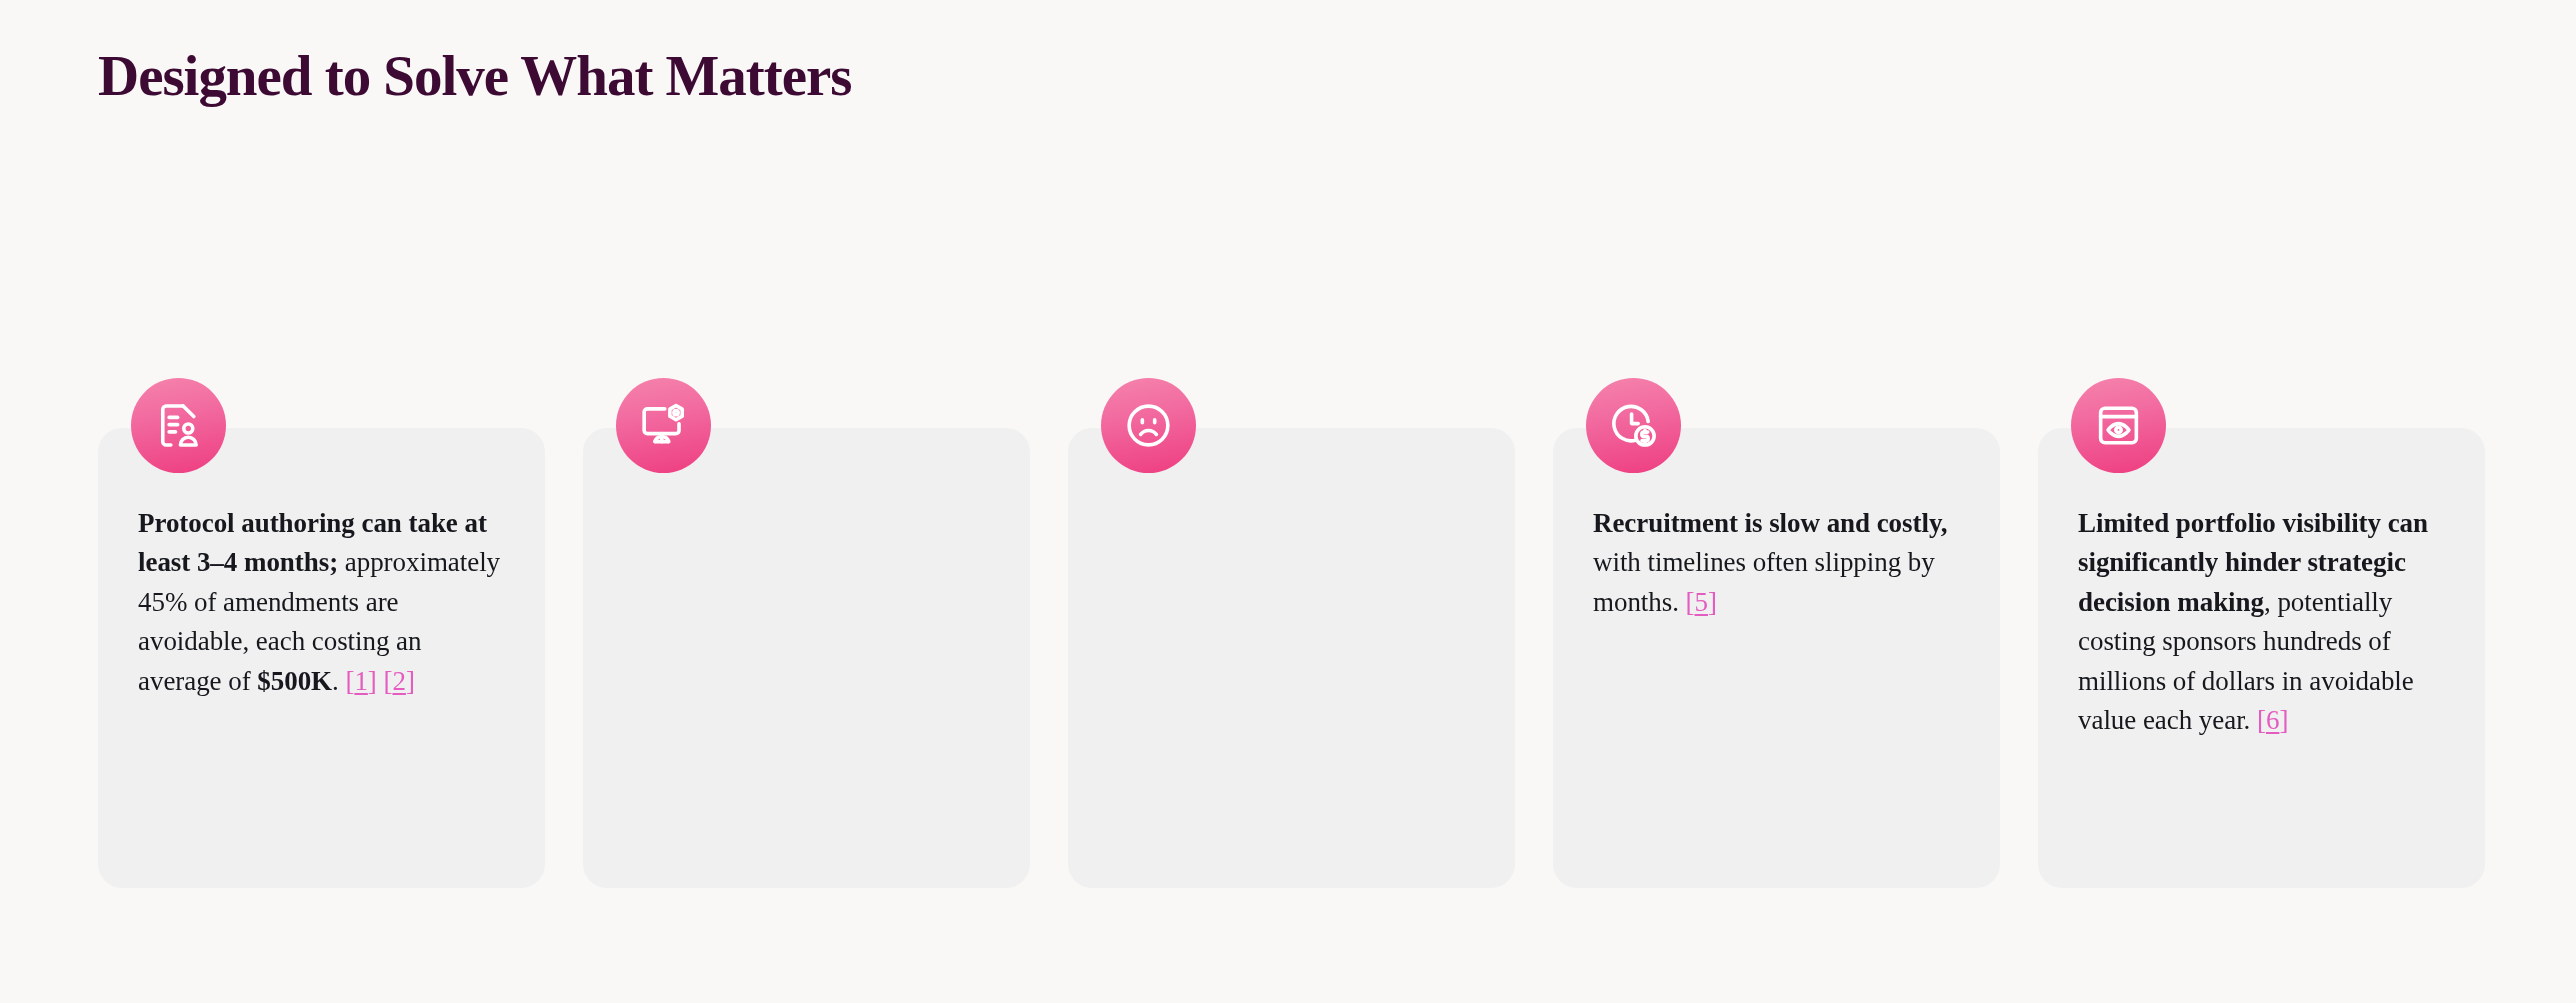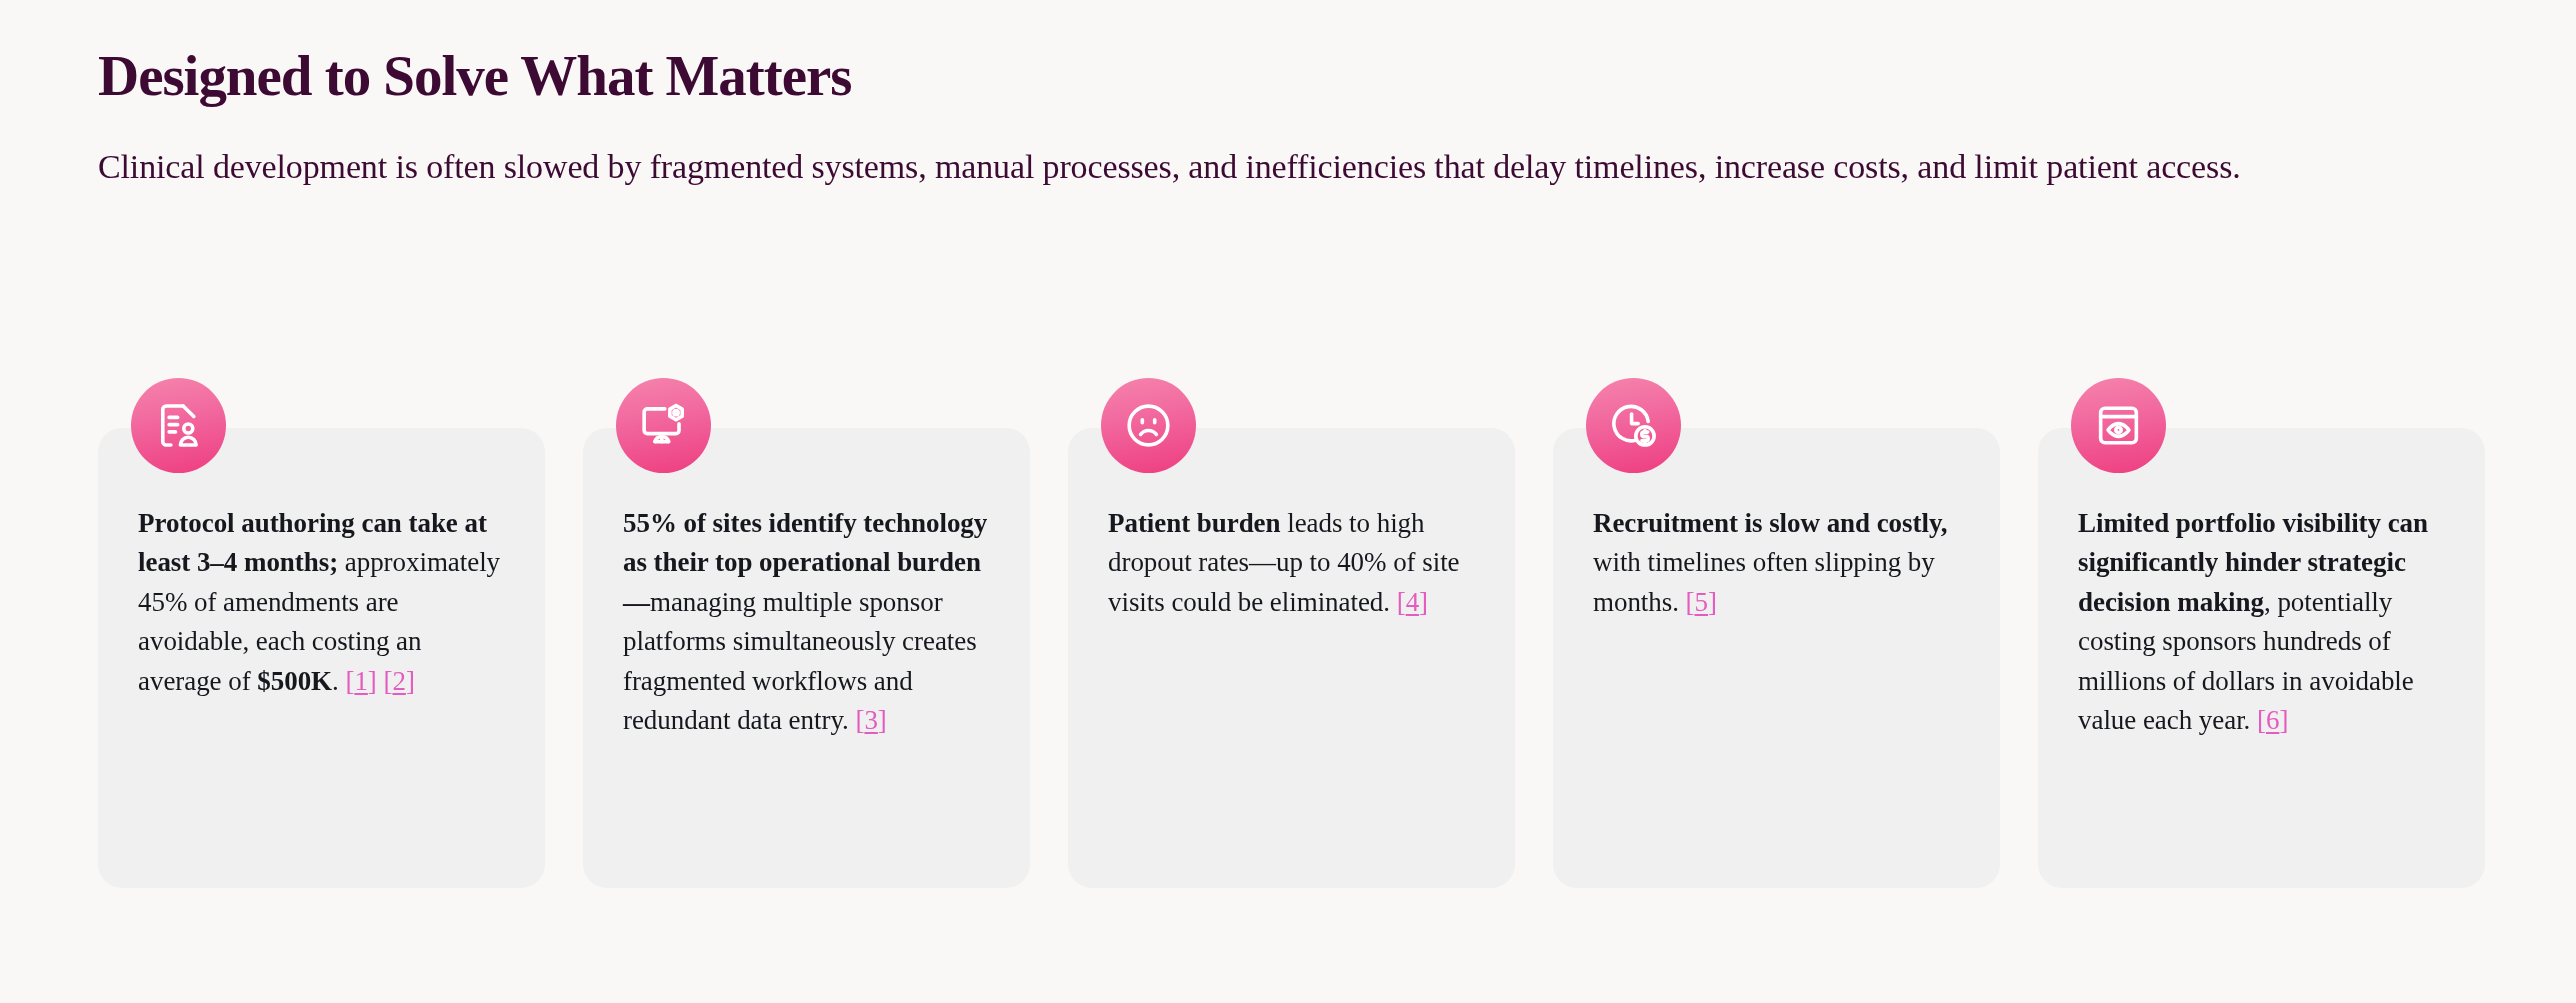--- a/index.html
+++ b/index.html
@@ -111,21 +111,20 @@
     text-underline-offset: 2.7px;
   }
 </style>
 </head>
 <body>
 
 <div class="page">
 
   <div class="header">
     <h1 class="page-title">Designed to Solve What Matters</h1>
-    <p class="page-subtitle">Clinical development is often slowed by fragmented systems, manual processes, and inefficiencies that delay timelines, increase costs, and limit patient access.</p>
   </div>
 
   <div class="cards-row">
 
     <div class="card">
       <div class="card-icon">
         <svg viewBox="0 0 24 24" fill="none" stroke="#ffffff" stroke-width="1.7" stroke-linecap="round" stroke-linejoin="round">
           <path d="M14.2 2.8H6.2a1.6 1.6 0 0 0-1.6 1.6v15.2a1.6 1.6 0 0 0 1.6 1.6h2.2"></path>
           <path d="M14.2 2.8l5 5"></path>
           <path d="M7.6 8.2h4"></path>
@@ -145,37 +144,31 @@
       <div class="card-icon">
         <svg viewBox="0 0 24 24" fill="none" stroke="#ffffff" stroke-width="1.7" stroke-linecap="round" stroke-linejoin="round">
           <path d="M12.6 4.2H4.4a1.5 1.5 0 0 0-1.5 1.5v8.6a1.5 1.5 0 0 0 1.5 1.5h13.4a1.5 1.5 0 0 0 1.5-1.5v-3.1"></path>
           <path d="M8.2 19.6h6"></path>
           <path d="M11.2 15.8v3.8"></path>
           <path d="M7.9 19.6a3.3 3.3 0 0 1 3.3-2.3 3.3 3.3 0 0 1 3.3 2.3"></path>
           <path d="M17.9 2.6l2.9 1.7v3.3l-2.9 1.7L15 7.6V4.3z"></path>
           <circle cx="17.9" cy="5.95" r="1"></circle>
         </svg>
       </div>
-      <p class="card-text">
-        <b>55% of sites identify technology as their top operational burden—</b><span>managing multiple sponsor platforms simultaneously creates fragmented workflows and redundant data entry. </span><a class="ref-link" href="#">[<span class="ref-num">3</span>]</a>
-      </p>
     </div>
 
     <div class="card">
       <div class="card-icon">
         <svg viewBox="0 0 24 24" fill="none" stroke="#ffffff" stroke-width="1.7" stroke-linecap="round" stroke-linejoin="round">
           <circle cx="12" cy="12" r="9.1"></circle>
           <path d="M8.3 16.2a4.6 4.6 0 0 1 7.4 0"></path>
           <path d="M9.1 9.3v1.4"></path>
           <path d="M14.9 9.3v1.4"></path>
         </svg>
       </div>
-      <p class="card-text">
-        <b>Patient burden</b><span> leads to high dropout rates—up to 40% of site visits could be eliminated. </span><a class="ref-link" href="#">[<span class="ref-num">4</span>]</a>
-      </p>
     </div>
 
     <div class="card">
       <div class="card-icon">
         <svg viewBox="0 0 24 24" fill="none" stroke="#ffffff" stroke-width="1.7" stroke-linecap="round" stroke-linejoin="round">
           <path d="M18.9 10.1A8.1 8.1 0 1 0 13 18.9"></path>
           <path d="M11.1 6.6v4.5h3.1"></path>
           <circle cx="17.4" cy="16.9" r="4.3"></circle>
           <path d="M18.7 15.1h-1.8a1 1 0 0 0 0 2h1a1 1 0 0 1 0 2h-1.9"></path>
           <path d="M17.4 14.3v.8"></path>

